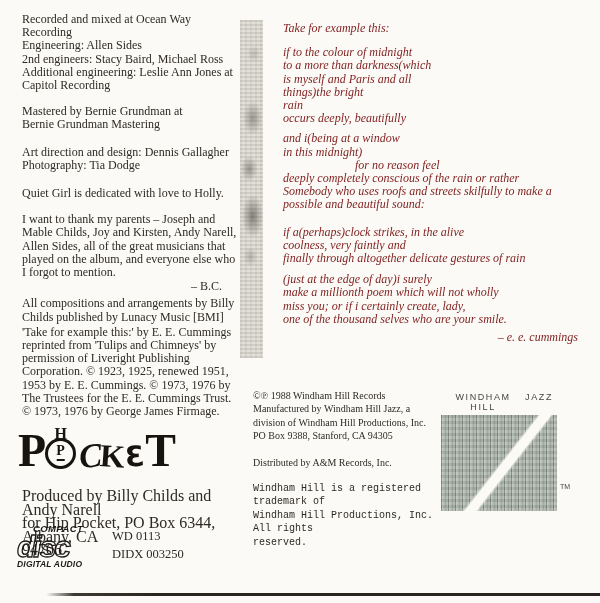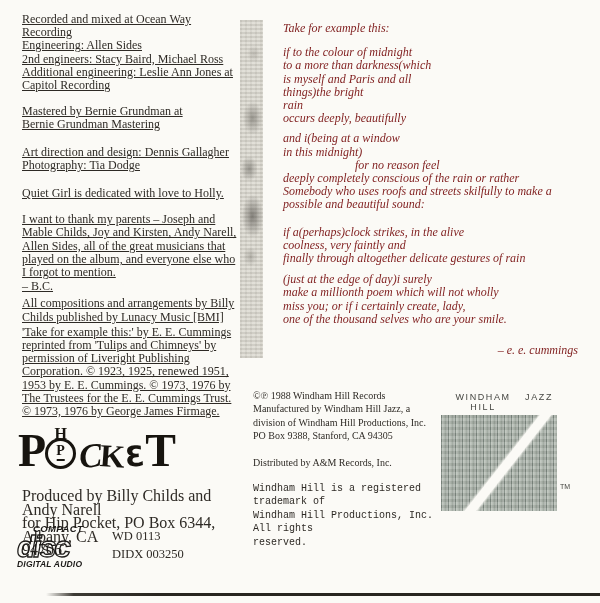--- a/index.html
+++ b/index.html
@@ -6,40 +6,40 @@
   #page{
     position:relative; width:600px; height:603px; overflow:hidden;
     background:#fbfaf6; color:#2e2a25;
     font-family:"Liberation Serif","DejaVu Serif",serif;
   }
   .pre{white-space:pre-line;}
 
   
   .credits{position:absolute; left:22px; top:13px; width:220px;
     font-size:12px; line-height:13.2px;}
-  .credits p{margin:0;text-decoration:underline;}
+  .credits p{margin:0;}
   .credits .p2{margin-top:13px;}
   .credits .p3{margin-top:14px;}
   .credits .p4{margin-top:15px;}
   .credits .p5{margin-top:13px;}
-  .credits .sig{margin-top:1px; padding-right:20px;}
+  .credits .sig{margin-top:1px; text-align:right; padding-right:20px;}
   .credits .p6{margin-top:4px;}
   .credits .p7{margin-top:2px;}
 
   
   .poem{position:absolute; left:283px; top:22px; width:305px;
     font-size:12px; line-height:13.2px; font-style:italic; color:#7f1d1d;}
   .poem p{margin:0;}
   .poem .s2{margin-top:11px;}
   .poem .s3a{margin-top:7px;}
   .poem .s3b{margin-left:72px;}
   .poem .s4{margin-top:14px;}
   .poem .s5{margin-top:13px;}
   .poem .s6{margin-top:8px;}
-  .poem .attr{margin-top:18px; text-align:right; padding-right:10px;}
+  .poem .attr{margin-top:5px; text-align:right; padding-right:10px;}
 
   
   .strip{position:absolute; left:240px; top:20px; width:23px; height:338px;
     background-color:#dbd9d1;
     background-image:
       radial-gradient(ellipse 14px 24px at 55% 29%, rgba(88,85,78,.5), rgba(88,85,78,0) 70%),
       radial-gradient(ellipse 12px 18px at 40% 44%, rgba(70,68,62,.45), rgba(70,68,62,0) 70%),
       radial-gradient(ellipse 15px 30px at 55% 58%, rgba(58,55,50,.55), rgba(58,55,50,0) 72%),
       radial-gradient(ellipse 10px 14px at 45% 70%, rgba(90,87,80,.3), rgba(90,87,80,0) 70%),
       radial-gradient(ellipse 10px 12px at 60% 10%, rgba(120,116,108,.28), rgba(120,116,108,0) 70%),

